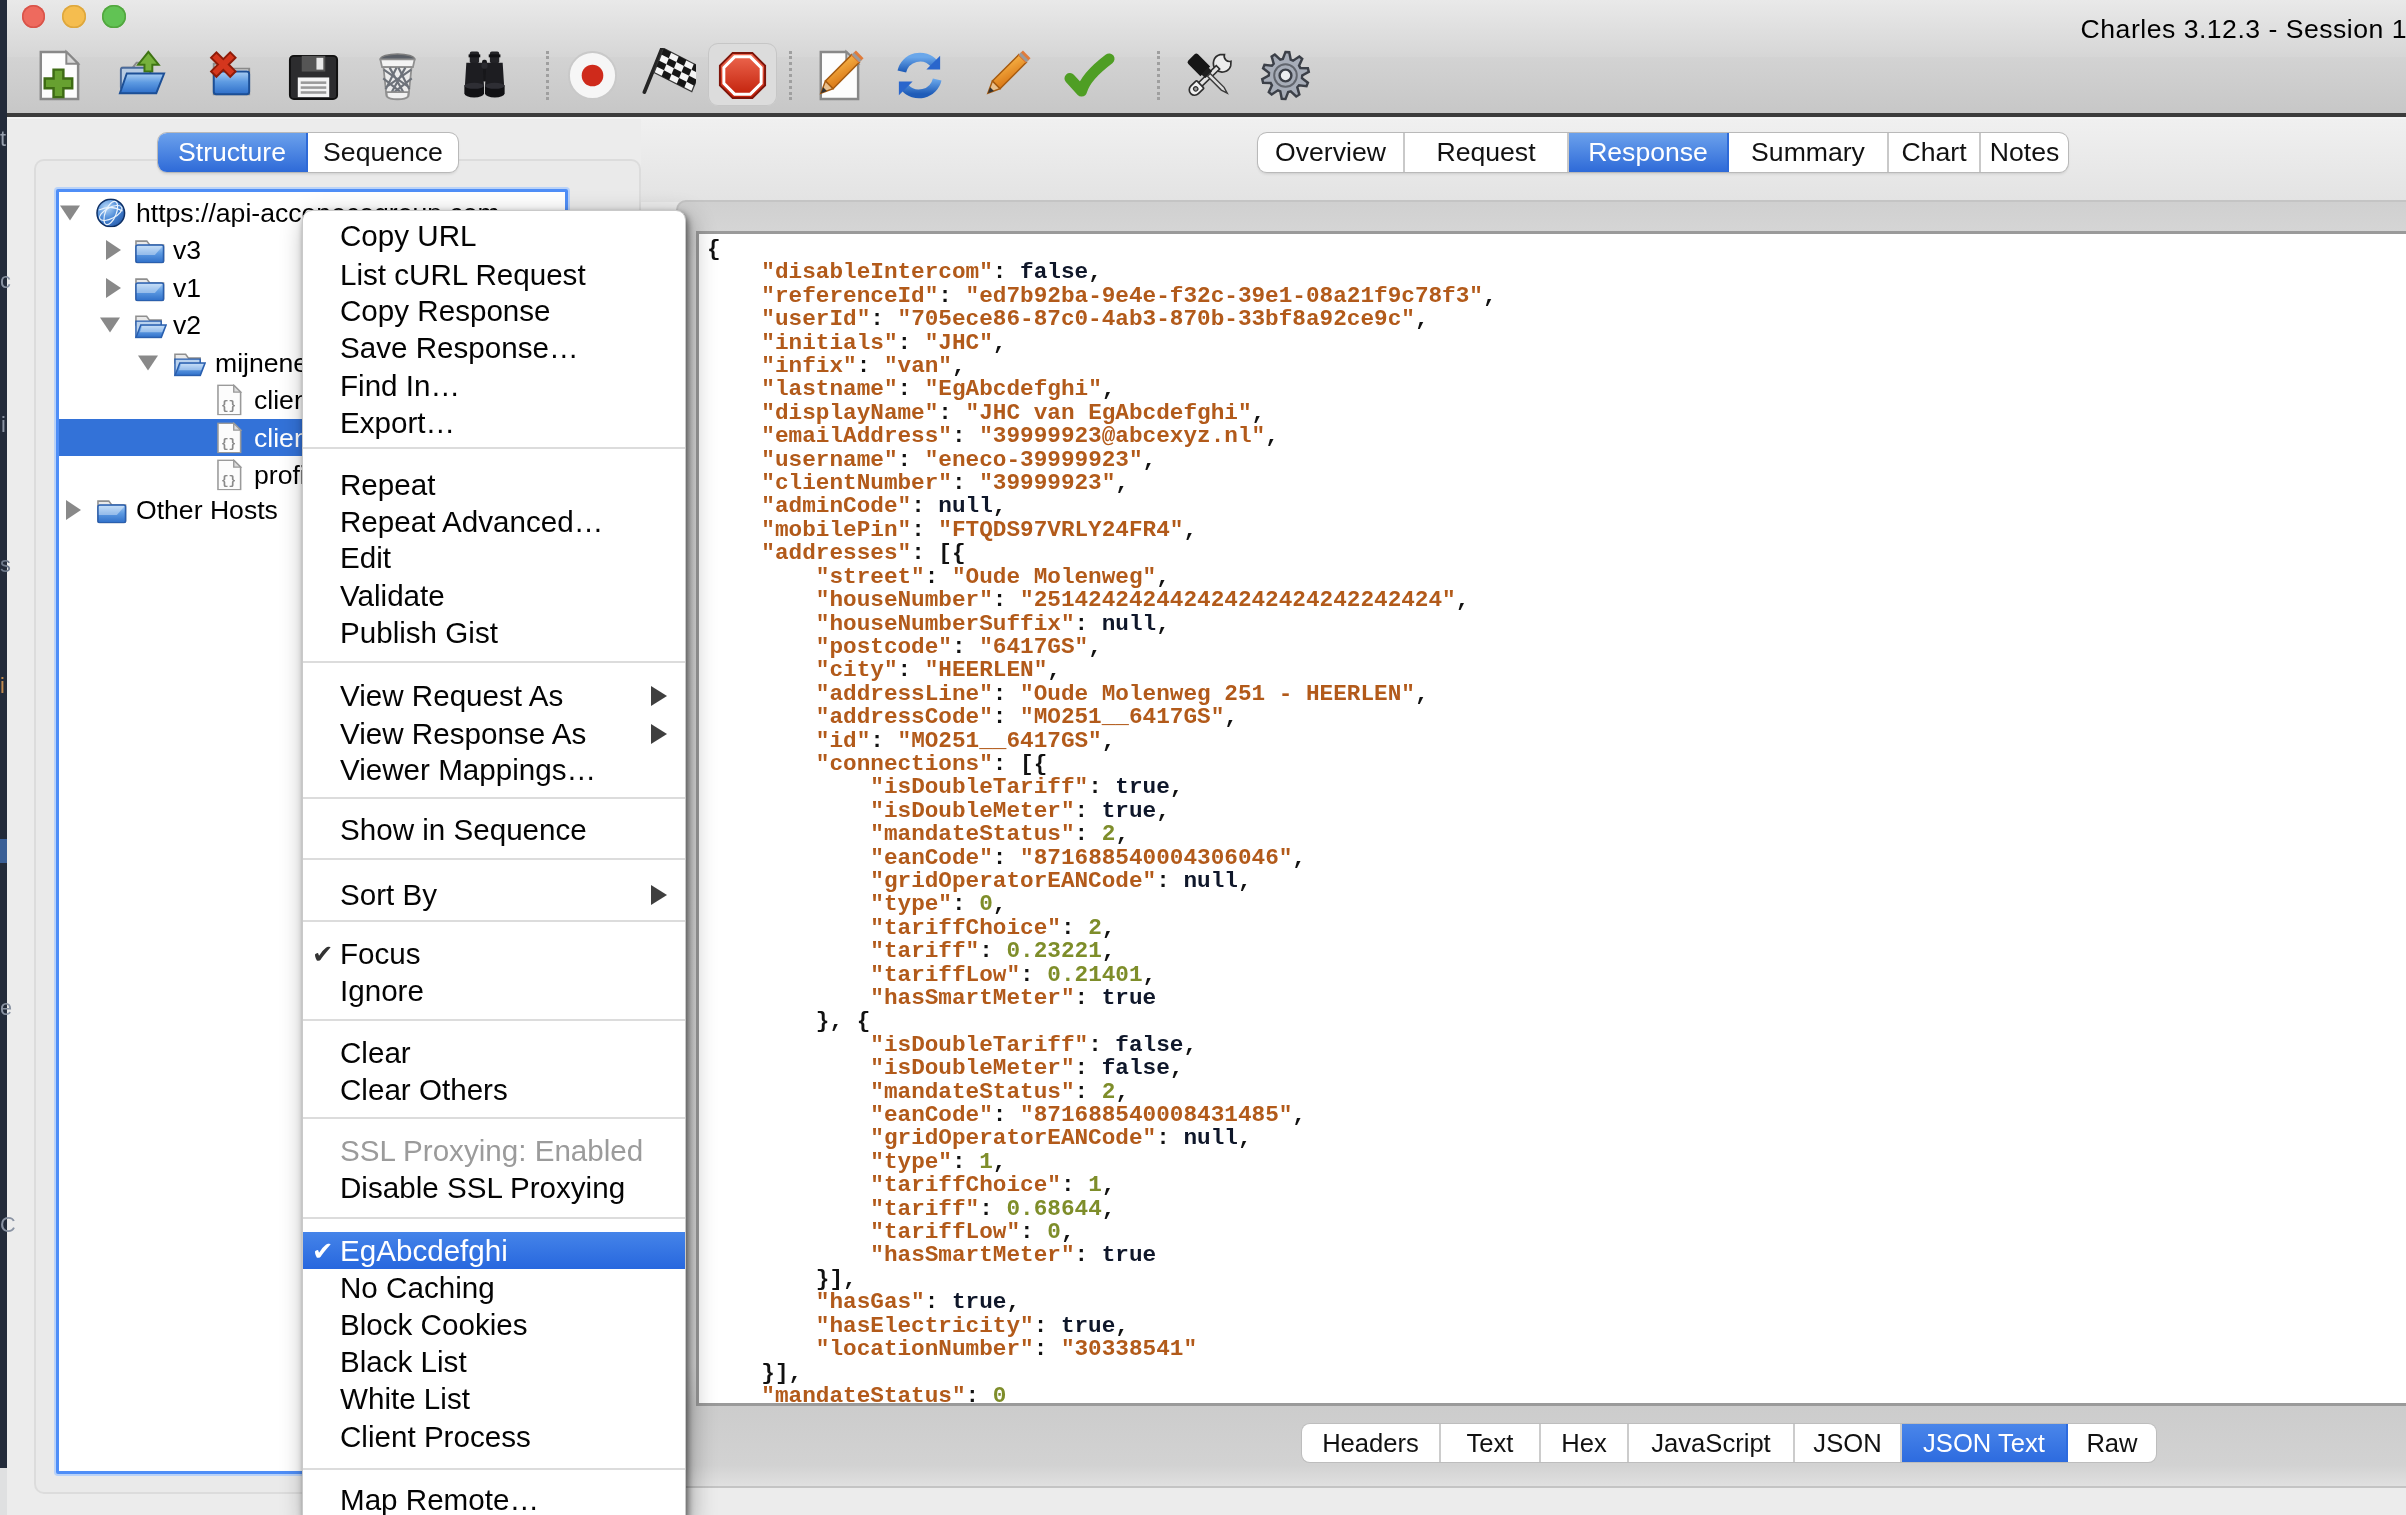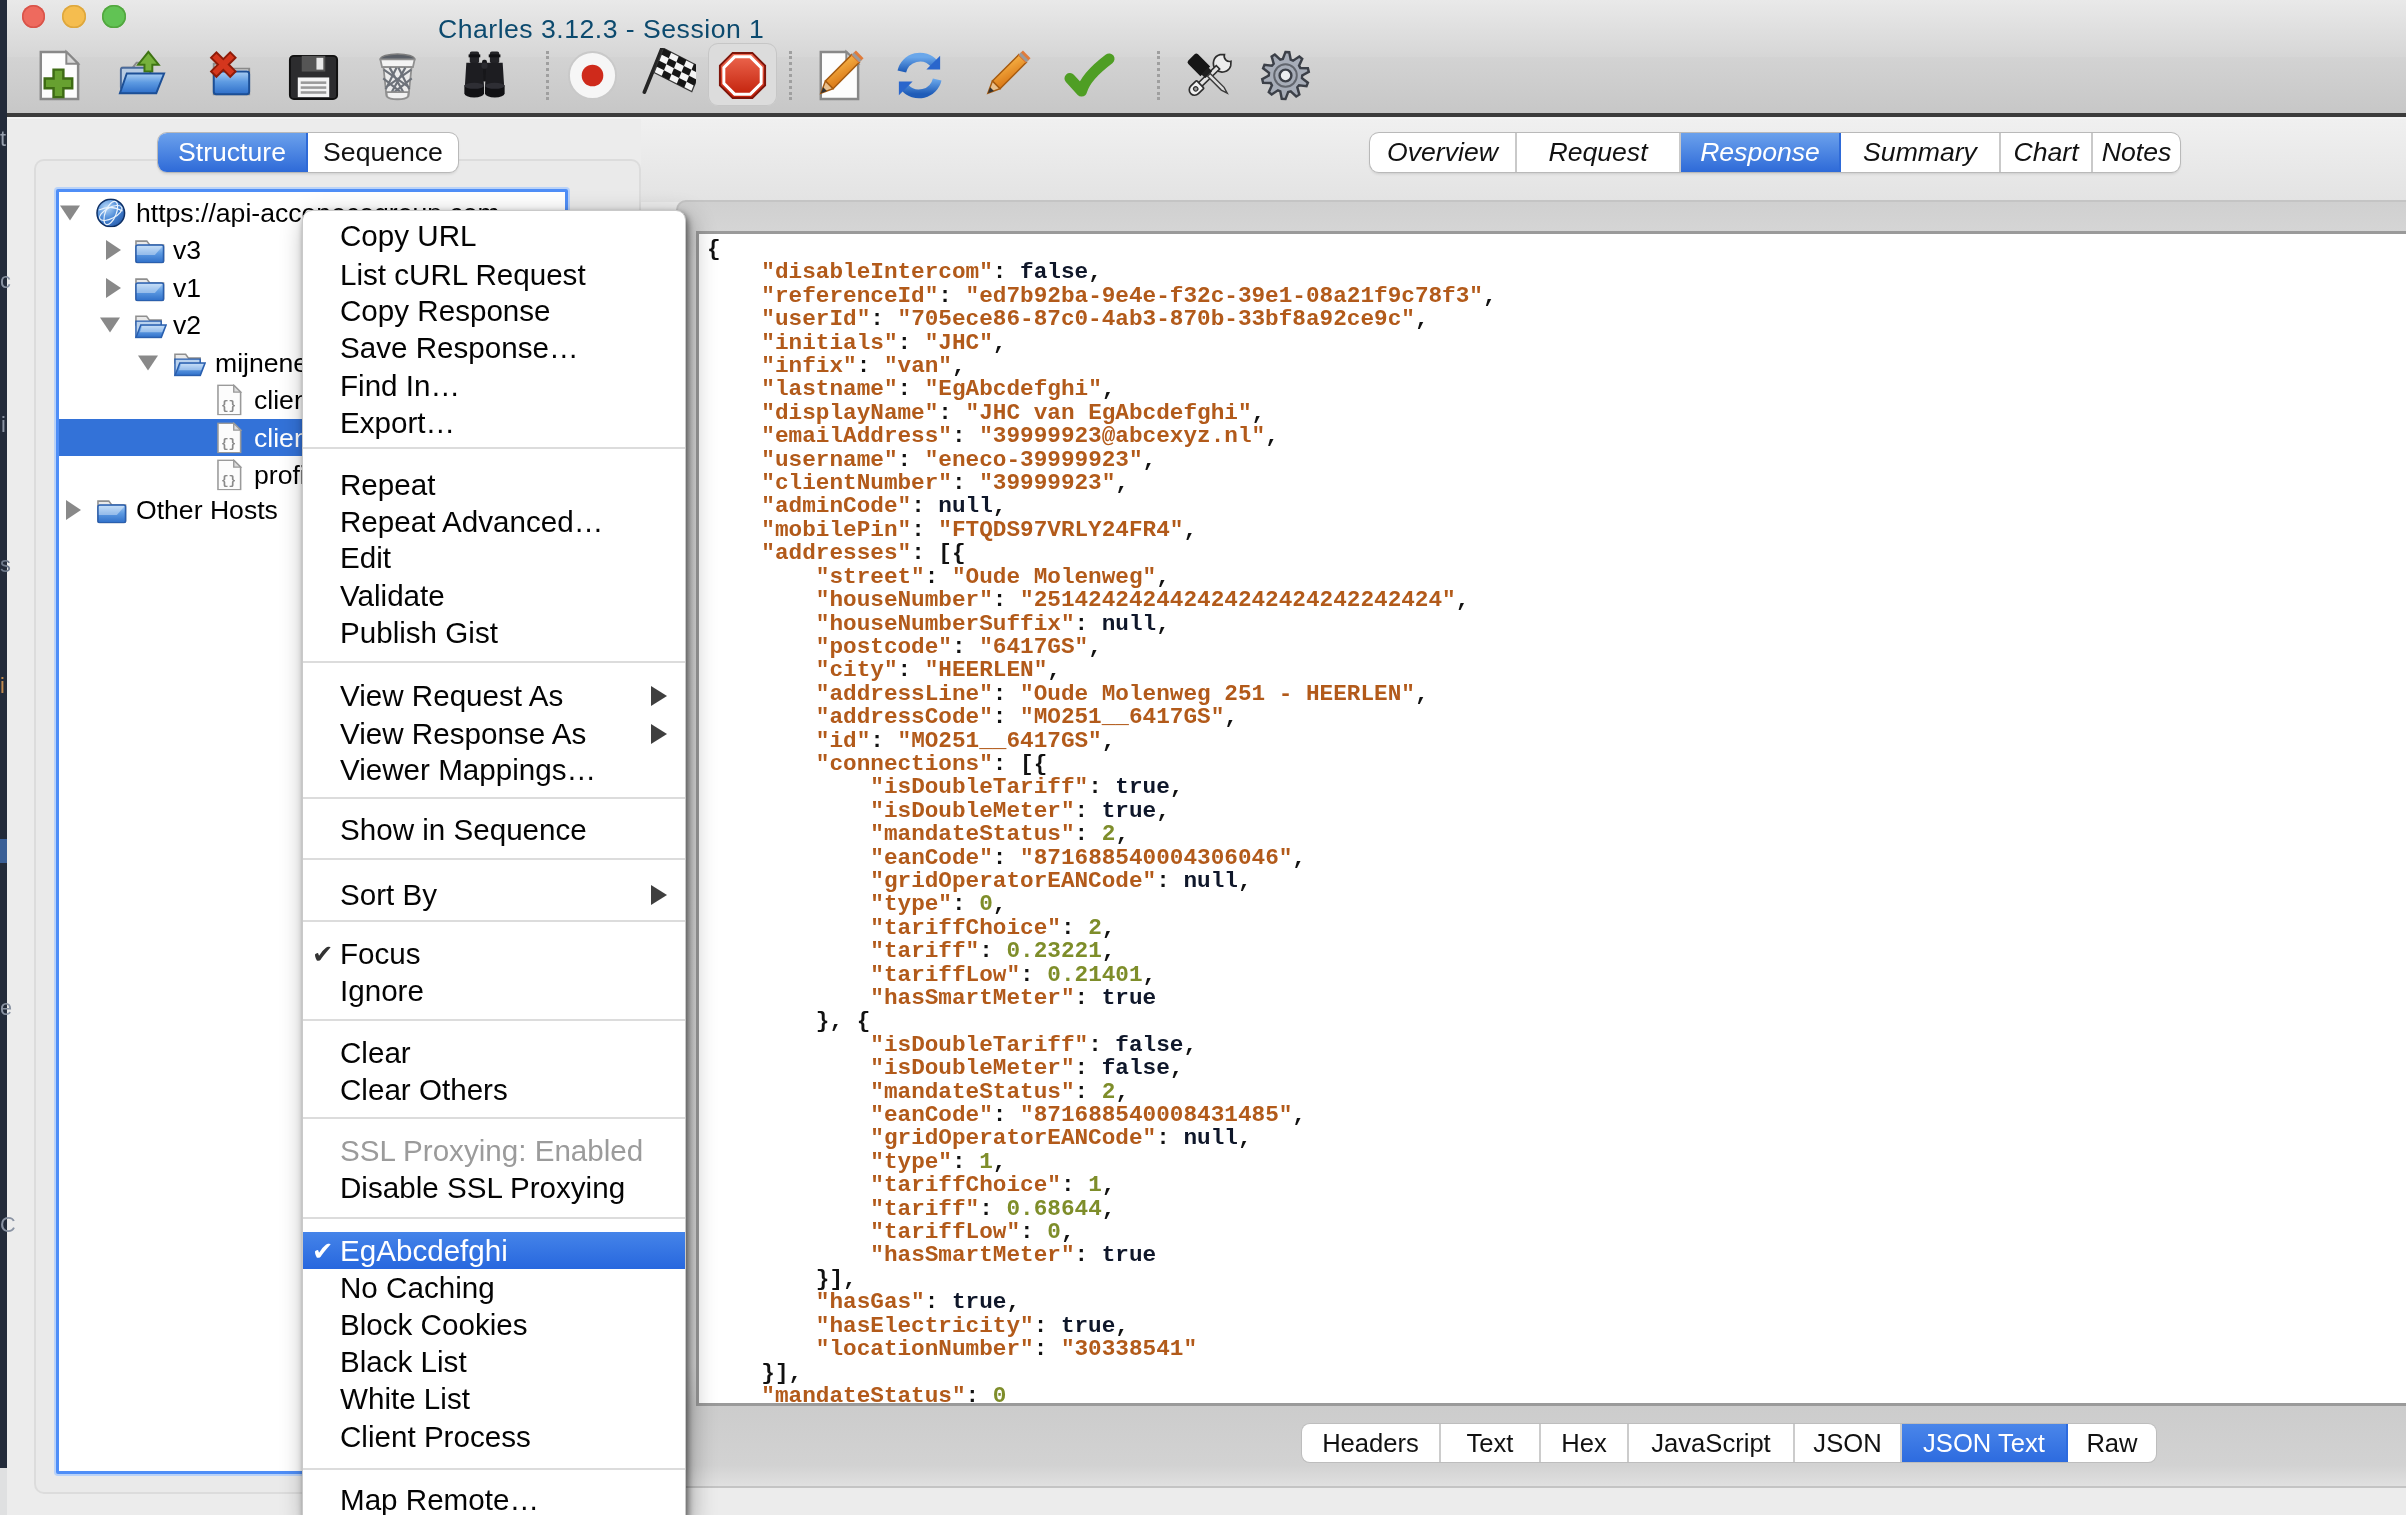--- a/index.html
+++ b/index.html
@@ -4,22 +4,22 @@
 html,body{width:2407px;height:1515px;overflow:hidden;background:#ececec;
  font-family:"Liberation Sans",sans-serif;position:relative}
 #desk{position:absolute;left:0;top:0;width:6.9px;height:1468px;background:#232b3a;z-index:60}
 #deskb{position:absolute;left:0;top:1468px;width:6.9px;height:47px;background:#dfe0e1;z-index:60}
 #win{position:absolute;left:6.9px;top:0;right:0;height:1515px;background:#ececec;border-radius:11.8px 0 0 0;z-index:0}
 #titlebar,#toolbar,#tbline{left:6.9px!important}
 #titlebar{position:absolute;left:0;top:0;right:0;height:57px;background:linear-gradient(#e9e9e9,#d6d6d6)}
 #toolbar{position:absolute;left:0;top:57px;right:0;height:56px;background:linear-gradient(#d3d3d3,#c7c7c7)}
 #tbline{position:absolute;left:0;top:113px;right:0;height:3.9px;background:#3c3c3c}
 .tl{position:absolute;top:4.9px;width:23.6px;height:23.6px;border-radius:50%}
-#title{position:absolute;top:0;left:438px;right:0;height:57px;text-align:left;line-height:59px;
- font-size:26.6px;color:#0c4a6e;letter-spacing:0.5px}
+#title{position:absolute;top:0;left:438px;right:0;height:57px;text-align:right;line-height:59px;
+ font-size:26.6px;color:#000000;letter-spacing:0.5px}
 .ticon{position:absolute;top:48px;width:55px;height:55px}
 .tsep{position:absolute;top:51px;width:0;height:49px;border-left:3px dotted #9f9f9f}
 #stopbg{position:absolute;left:708px;top:43px;width:69px;height:63px;border-radius:9.9px;
  background:#dcdcdc;box-shadow:inset 0 0 0 1px #c6c6c6}
 
 .seg{position:absolute;top:133px;height:39px;display:flex;border-radius:8.9px;z-index:10;
  box-shadow:0 0 0 1px #b9b9b9,0 2px 3px rgba(0,0,0,.12);overflow:hidden;background:#fff}
 .seg div{height:100%;display:flex;align-items:center;justify-content:center;
  font-size:26.6px;color:#111;border-right:2px solid #c9c9c9}
 .seg div:last-child{border-right:none}
@@ -233,21 +233,21 @@
   </svg>
 <svg class="ticon" style="left:1258px;top:48px" width="55" height="55" viewBox="0 0 56 56">
     <path d="M28.0 4.0 L31.8 4.3 L33.3 11.8 L35.7 12.9 L42.1 8.6 L45.0 11.0 L41.8 18.0 L43.1 20.3 L50.8 20.6 L51.7 24.2 L45.0 28.0 L44.8 30.7 L50.8 35.4 L49.4 38.9 L41.8 38.0 L40.0 40.0 L42.1 47.4 L38.9 49.4 L33.3 44.2 L30.7 44.8 L28.0 52.0 L24.2 51.7 L22.7 44.2 L20.3 43.1 L13.9 47.4 L11.0 45.0 L14.2 38.0 L12.9 35.7 L5.2 35.4 L4.3 31.8 L11.0 28.0 L11.2 25.3 L5.2 20.6 L6.6 17.1 L14.2 18.0 L16.0 16.0 L13.9 8.6 L17.1 6.6 L22.7 11.8 L25.3 11.2 Z" fill="#a7adb8" stroke="#3c4048" stroke-width="2.5"></path>
     <circle cx="28" cy="28" r="11.5" fill="none" stroke="#62666e" stroke-width="2"></circle>
     <circle cx="28" cy="28" r="6" fill="#eceef0" stroke="#3c4048" stroke-width="2.5"></circle>
   </svg>
   <div class="seg" style="left:158px;">
     <div class="on" style="width:150px">Structure</div>
     <div style="width:150px">Sequence</div>
   </div>
-  <div class="seg" style="left:1370px;font-style:italic;">
+  <div class="seg" style="left:1258px;">
     <div style="width:147px">Overview</div>
     <div style="width:164px">Request</div>
     <div class="on" style="width:160px">Response</div>
     <div style="width:160px">Summary</div>
     <div style="width:92px">Chart</div>
     <div style="width:87px">Notes</div>
   </div>
   <div style="position:absolute;left:641px;top:119px;right:0;height:83px;background:linear-gradient(#f0f0f0,#e3e3e3)"></div>
   <div id="lcont"></div>
   <div id="rcont"></div>

